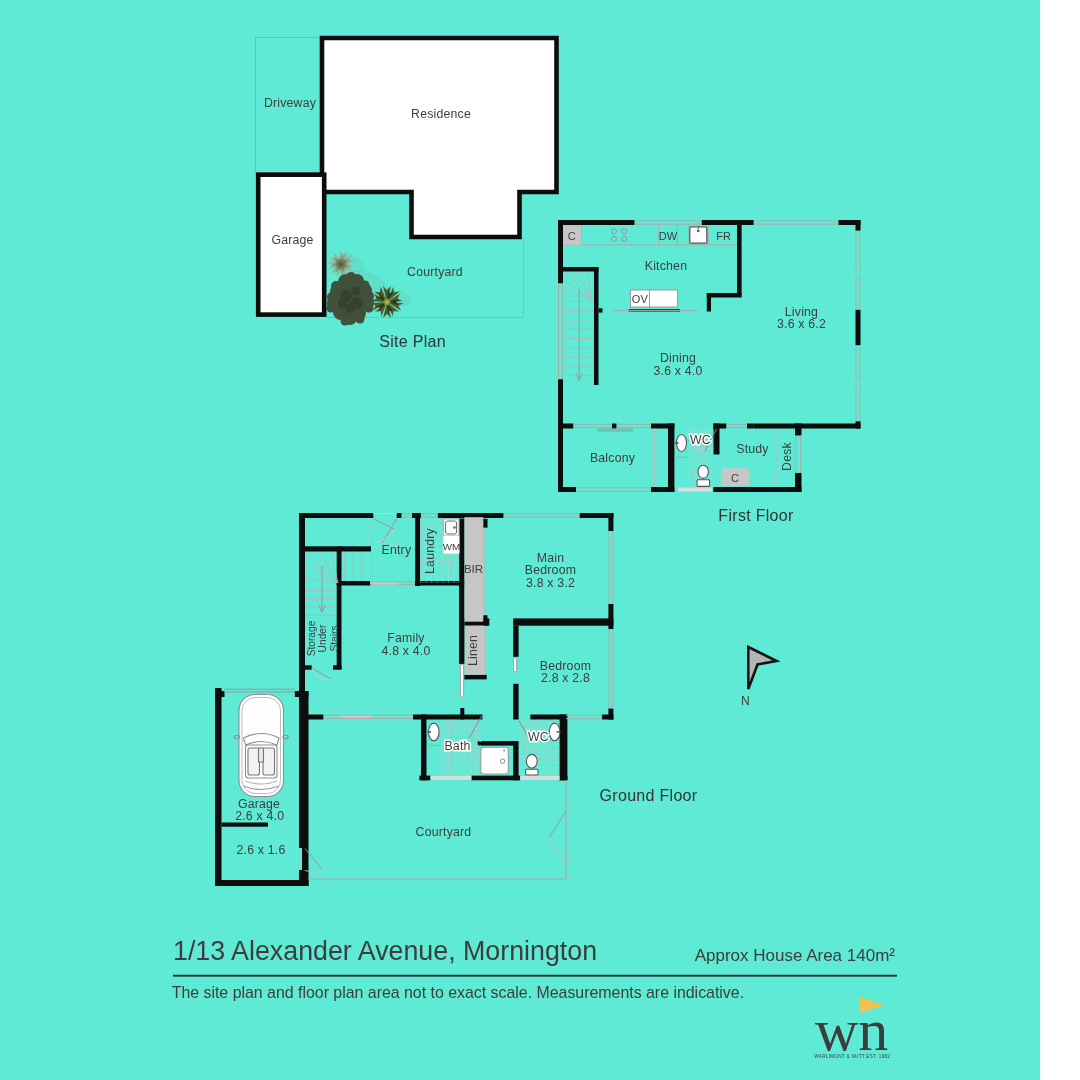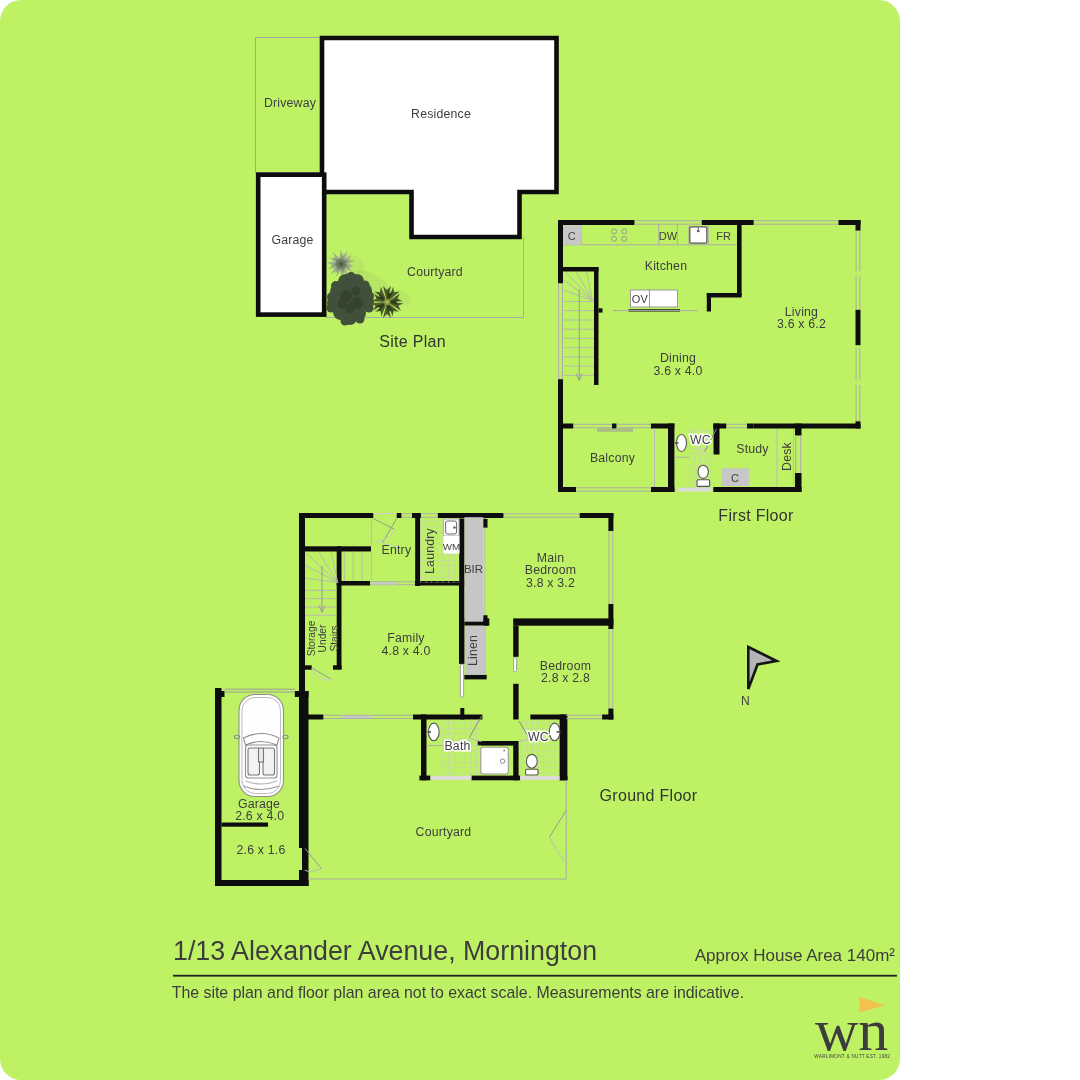--- a/index.html
+++ b/index.html
@@ -1,16 +1,16 @@
 <!DOCTYPE html>
 <html><head>
 <meta charset="utf-8">
 <style>
 html,body{margin:0;padding:0;background:#fff;}
-.page{width:900px;height:1080px;position:relative;background:#bef264;font-family:"Liberation Sans",sans-serif;overflow:hidden;border-radius:21px;}
+.page{width:1040px;height:1080px;position:relative;background:#5eead4;font-family:"Liberation Sans",sans-serif;overflow:hidden;}
 svg{position:absolute;top:0;left:0;}
 text{fill:#3d3d3d;font-family:"Liberation Sans",sans-serif;}
 .rl{font-size:12.3px;letter-spacing:0.2px;}
 .sm{font-size:11px;}
 .sec{font-size:16px;fill:#333;letter-spacing:0.3px;}
 .halo{paint-order:stroke;stroke:#ffffff;stroke-width:3px;}
 </style>
 </head>
 <body>
 <div class="page">

